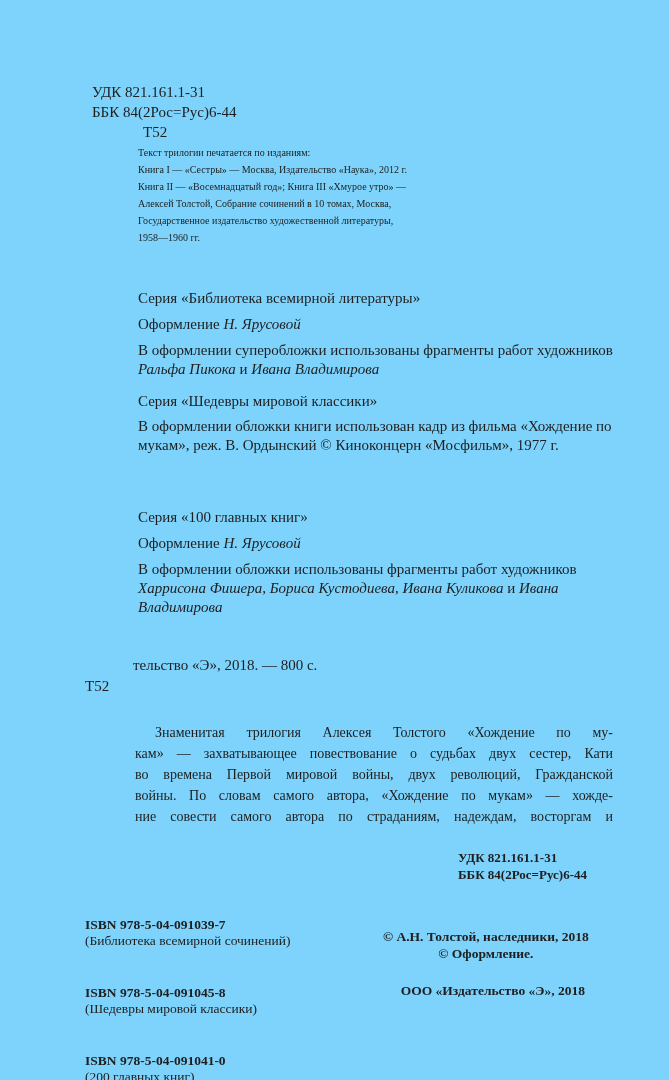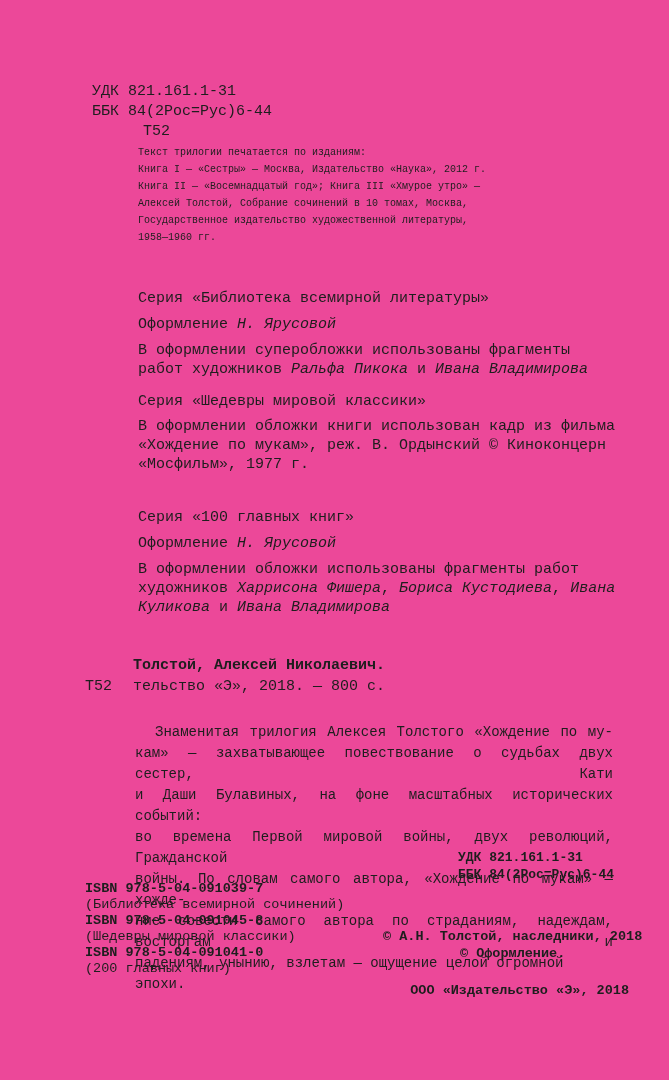--- a/index.html
+++ b/index.html
@@ -1,23 +1,23 @@
 <!DOCTYPE html>
 <html lang="ru"><head>
 <meta charset="utf-8">
 <style>
   html, body { margin: 0; padding: 0; background: #e9e9e9; }
   .page {
     position: relative;
     width: 669px;
     height: 1080px;
     margin: 0 auto;
-    background: #ec4899;
+    background: #7dd3fc;
     color: #1e1e1e;
-    font-family: Liberation Mono, monospace;
+    font-family: Liberation Serif, serif;
     overflow: hidden;
   }
   .abs { position: absolute; }
 
   
   .head-codes { left: 92px; top: 82px; font-size: 15px; line-height: 20px; }
   .head-codes .sign { padding-left: 51px; }
 
   
   .edition-note { left: 138px; top: 144px; font-size: 10px; line-height: 17px; white-space: pre; }
@@ -44,21 +44,21 @@
   .annotation { left: 135px; top: 722px; width: 478px; font-size: 14px; line-height: 21px; }
   .annotation .aline { text-align: justify; text-align-last: justify; }
   .annotation .aline.last { text-align: left; text-align-last: left; }
   .annotation .indent { padding-left: 20px; }
 
   
   .imprint-codes { left: 458px; top: 849px; font-size: 13px; line-height: 17px; font-weight: bold; }
 
   
   .isbn-block { left: 85px; top: 881px; font-size: 13.5px; line-height: 16px; }
-  .isbn-block .isbn { font-weight: bold; }
+  .isbn-block .isbn { font-weight: bold; margin-top: 36px; }
 
   
   .copyright { left: 383px; top: 928px; font-size: 13.5px; line-height: 17px; font-weight: bold; text-align: center; }
   .copyright .cont { padding-left: 14px; margin-top: 20px; }
 </style>
 </head>
 <body>
 
 <div class="page">
 
@@ -88,33 +88,30 @@
 
   <div class="abs series series-100">
     <div class="series-title">Серия «100 главных книг»</div>
     <div class="design-line"><span>Оформление </span><span class="it">Н. Ярусовой</span></div>
     <div class="credit"><span>В оформлении обложки использованы фрагменты работ художников </span><span class="it">Харрисона Фишера</span><span>, </span><span class="it">Бориса Кустодиева</span><span>, </span><span class="it">Ивана Куликова</span><span> и </span><span class="it">Ивана Владимирова</span></div>
   </div>
 
   <div class="abs catalog">
     <div class="margin-code">Т52</div>
     <div class="card-text">
-      <div class="author">Толстой, Алексей Николаевич.</div>
       <div>тельство «Э», 2018. — 800 с.</div>
     </div>
   </div>
 
   <div class="abs annotation">
     <div class="aline indent">Знаменитая трилогия Алексея Толстого «Хождение по му-</div>
     <div class="aline">кам» — захватывающее повествование о судьбах двух сестер, Кати</div>
-    <div class="aline">и Даши Булавиных, на фоне масштабных исторических событий:</div>
     <div class="aline">во времена Первой мировой войны, двух революций, Гражданской</div>
     <div class="aline">войны. По словам самого автора, «Хождение по мукам» — хожде-</div>
     <div class="aline">ние совести самого автора по страданиям, надеждам, восторгам и</div>
-    <div class="aline last">падениям, унынию, взлетам — ощущение целой огромной эпохи.</div>
   </div>
 
   <div class="abs imprint-codes">
     <div>УДК 821.161.1-31</div>
     <div>ББК 84(2Рос=Рус)6-44</div>
   </div>
 
   <div class="abs isbn-block">
     <div class="isbn">ISBN 978-5-04-091039-7</div>
     <div>(Библиотека всемирной сочинений)</div>

